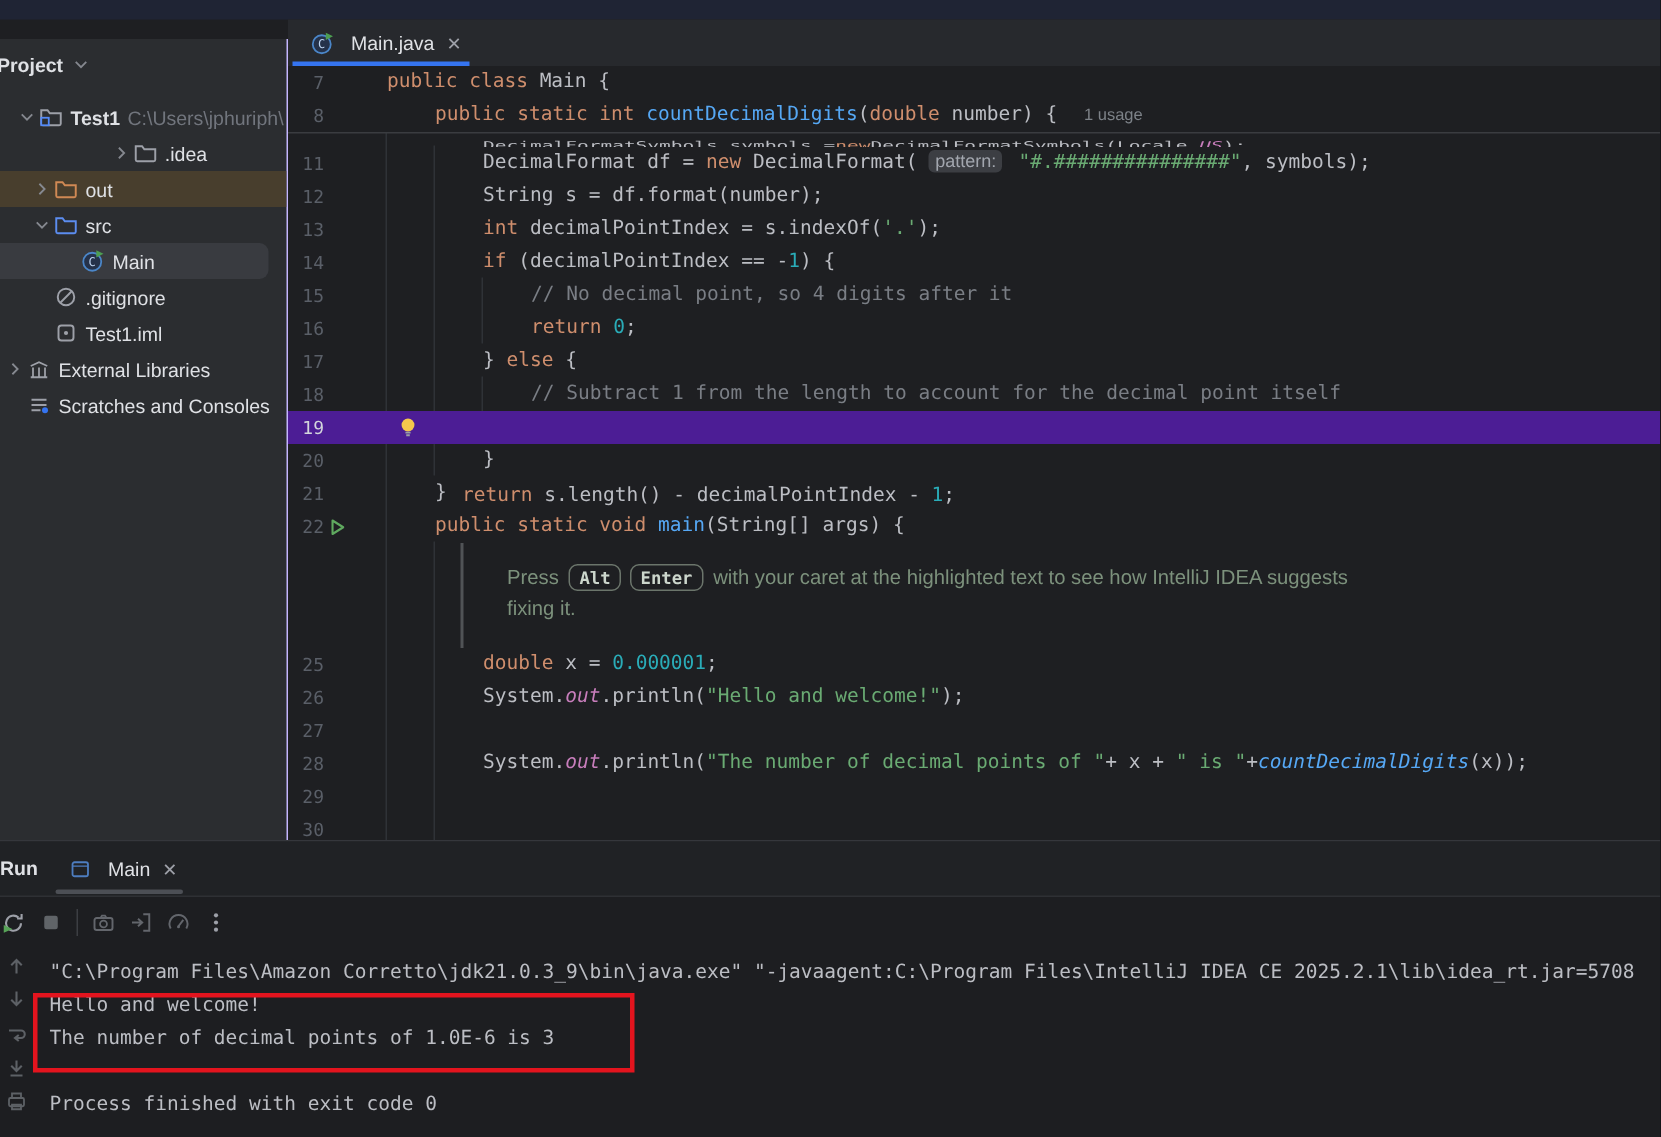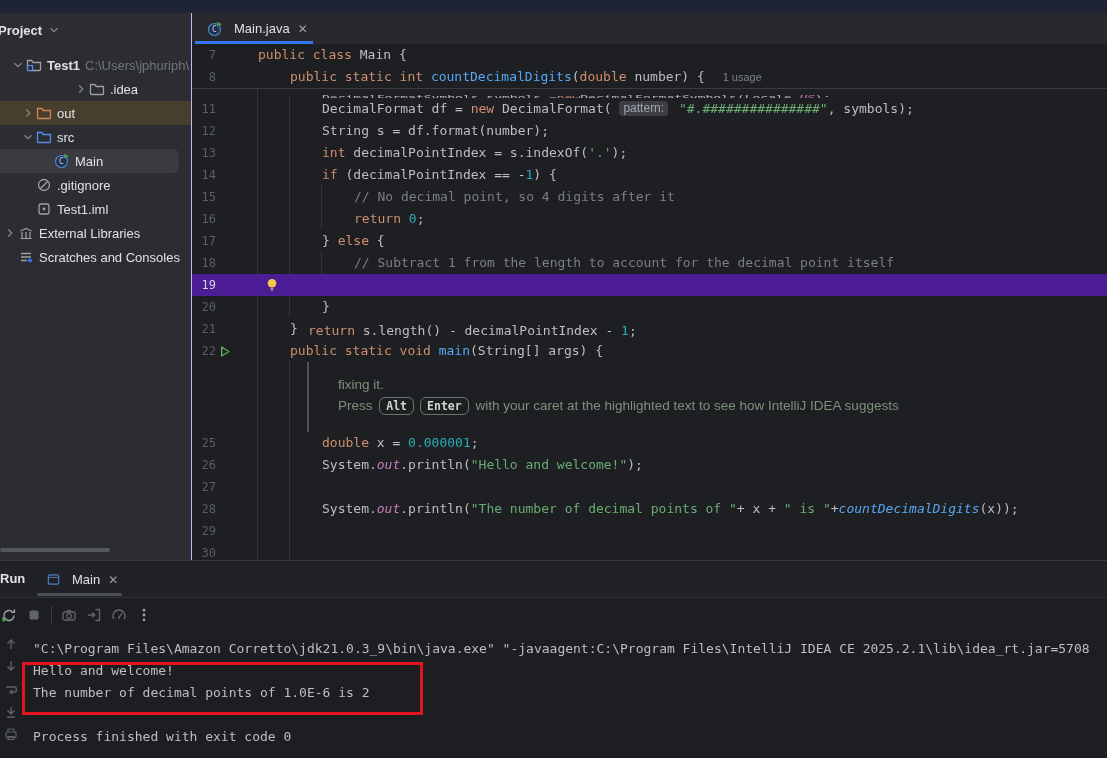--- a/index.html
+++ b/index.html
@@ -1,20 +1,20 @@
 <!DOCTYPE html>
 <html><head>
 <meta charset="utf-8">
 <style>
   html,body{margin:0;padding:0;background:#101114;}
   .app{position:relative;width:1107px;height:758px;background:#1e1f22;overflow:hidden;
        font-family:"Liberation Sans",sans-serif;font-size:13px;color:#dfe1e5;}
   .topbar{position:absolute;left:0;top:0;width:1107px;height:13px;background:#1f2434;}
   
-  .ppanel{position:absolute;left:0;top:13px;width:191px;height:547px;background:#2b2d30;
+  .ppanel{position:absolute;left:0;top:26px;width:191px;height:547px;background:#2b2d30;
           border-right:4px solid #c4b5fd;overflow:hidden;}
   .phead{display:flex;align-items:center;height:34px;padding-left:0;margin-left:-2px;gap:4px;font-weight:600;}
   .tree{margin-top:6px;}
   .trow{display:flex;align-items:center;height:24px;white-space:nowrap;overflow:hidden;cursor:pointer;}
   .trow.selected{background:#393b40;border-radius:0 6px 6px 0;margin-right:12px;}
   .trow.excluded{background:#483e2d;}
   .chev{width:16px;flex:0 0 16px;display:flex;align-items:center;}
   .ic{width:16px;height:16px;flex:0 0 16px;display:inline-flex;align-items:center;justify-content:center;margin-right:5px;}
   .chev .ic{margin-right:0;}
   .tlabel{color:#dfe1e5;}
@@ -253,22 +253,22 @@
         <div class="crow current"><span class="lnum">19</span><span class="gicon"></span><span class="codeline" style="margin-left: 96px;"><span class="tk-k">return </span><span class="tk-d">s.length() - decimalPointIndex - </span><span class="tk-n">1</span><span class="tk-d">;</span></span><span class="bulb"><svg viewBox="0 0 16 16" width="16" height="16">
               <circle cx="8" cy="6.3" r="4.3" fill="#f5c84c"></circle>
               <path d="M6.3 11.4h3.4M6.8 13.2h2.4" stroke="#9aa0a6" stroke-width="1.3"></path>
             </svg></span></div>
         <div class="crow"><span class="lnum">20</span><span class="gicon"></span><span class="codeline" style="margin-left: 64px;"><span class="tk-d">}</span></span></div>
         <div class="crow"><span class="lnum">21</span><span class="gicon"></span><span class="codeline" style="margin-left: 32px;"><span class="tk-d">}</span></span></div>
         <div class="crow"><span class="lnum">22</span><span class="gicon"><span class="ic"><svg viewBox="0 0 16 16" width="15" height="15">
                 <path d="M5 3.2L12.6 8 5 12.8z" fill="none" stroke="#5fa95f" stroke-width="1.5" stroke-linejoin="round"></path>
               </svg></span></span><span class="codeline" style="margin-left: 32px;"><span class="tk-k">public static void </span><span class="tk-fd">main</span><span class="tk-d">(String[] args) {</span></span></div>
         <div class="hintblock">
+          <div><span>Press </span><span class="key">Alt</span><span class="key">Enter</span><span> with your caret at the highlighted text to see how IntelliJ IDEA suggests</span></div>
           <div>fixing it.</div>
-          <div><span>Press </span><span class="key">Alt</span><span class="key">Enter</span><span> with your caret at the highlighted text to see how IntelliJ IDEA suggests</span></div>
         </div>
         <div class="crow"><span class="lnum">25</span><span class="gicon"></span><span class="codeline" style="margin-left: 64px;"><span class="tk-k">double </span><span class="tk-d">x = </span><span class="tk-n">0.000001</span><span class="tk-d">;</span></span></div>
         <div class="crow"><span class="lnum">26</span><span class="gicon"></span><span class="codeline" style="margin-left: 64px;"><span class="tk-d">System.</span><span class="tk-f">out</span><span class="tk-d">.println(</span><span class="tk-s">"Hello and welcome!"</span><span class="tk-d">);</span></span></div>
         <div class="crow"><span class="lnum">27</span><span class="gicon"></span><span class="codeline" style="margin-left: 64px;"></span></div>
         <div class="crow"><span class="lnum">28</span><span class="gicon"></span><span class="codeline" style="margin-left: 64px;"><span class="tk-d">System.</span><span class="tk-f">out</span><span class="tk-d">.println(</span><span class="tk-s">"The number of decimal points of "</span><span class="tk-d">+ x + </span><span class="tk-s">" is "</span><span class="tk-d">+</span><span class="tk-fi">countDecimalDigits</span><span class="tk-d">(x));</span></span></div>
         <div class="crow"><span class="lnum">29</span><span class="gicon"></span><span class="codeline" style="margin-left: 64px;"></span></div>
         <div class="crow"><span class="lnum">30</span><span class="gicon"></span><span class="codeline" style="margin-left: 64px;"></span></div>
       </div>
   </div>
 
@@ -355,18 +355,18 @@
           <span class="ic" style="top: 94px;">
             <svg viewBox="0 0 16 16" width="16" height="16">
               <rect x="3" y="6" width="10" height="5.5" rx="1" fill="none" stroke="#5d6166" stroke-width="1.2"></rect>
               <path d="M5 6V3h6v3M5 10.5h6v3H5z" fill="none" stroke="#5d6166" stroke-width="1.2"></path>
             </svg>
           </span>
         </div>
       <div class="redbox" style="border-color: rgb(227, 20, 30);"></div>
     <div class="cline">"C:\Program Files\Amazon Corretto\jdk21.0.3_9\bin\java.exe" "-javaagent:C:\Program Files\IntelliJ IDEA CE 2025.2.1\lib\idea_rt.jar=5708</div>
         <div class="cline">Hello and welcome!</div>
-        <div class="cline">The number of decimal points of 1.0E-6 is 2</div>
+        <div class="cline">The number of decimal points of 1.0E-6 is 3</div>
         <div class="cline"></div>
         <div class="cline">Process finished with exit code 0</div>
       </div>
   </div>
 </div>
 
 </body></html>

